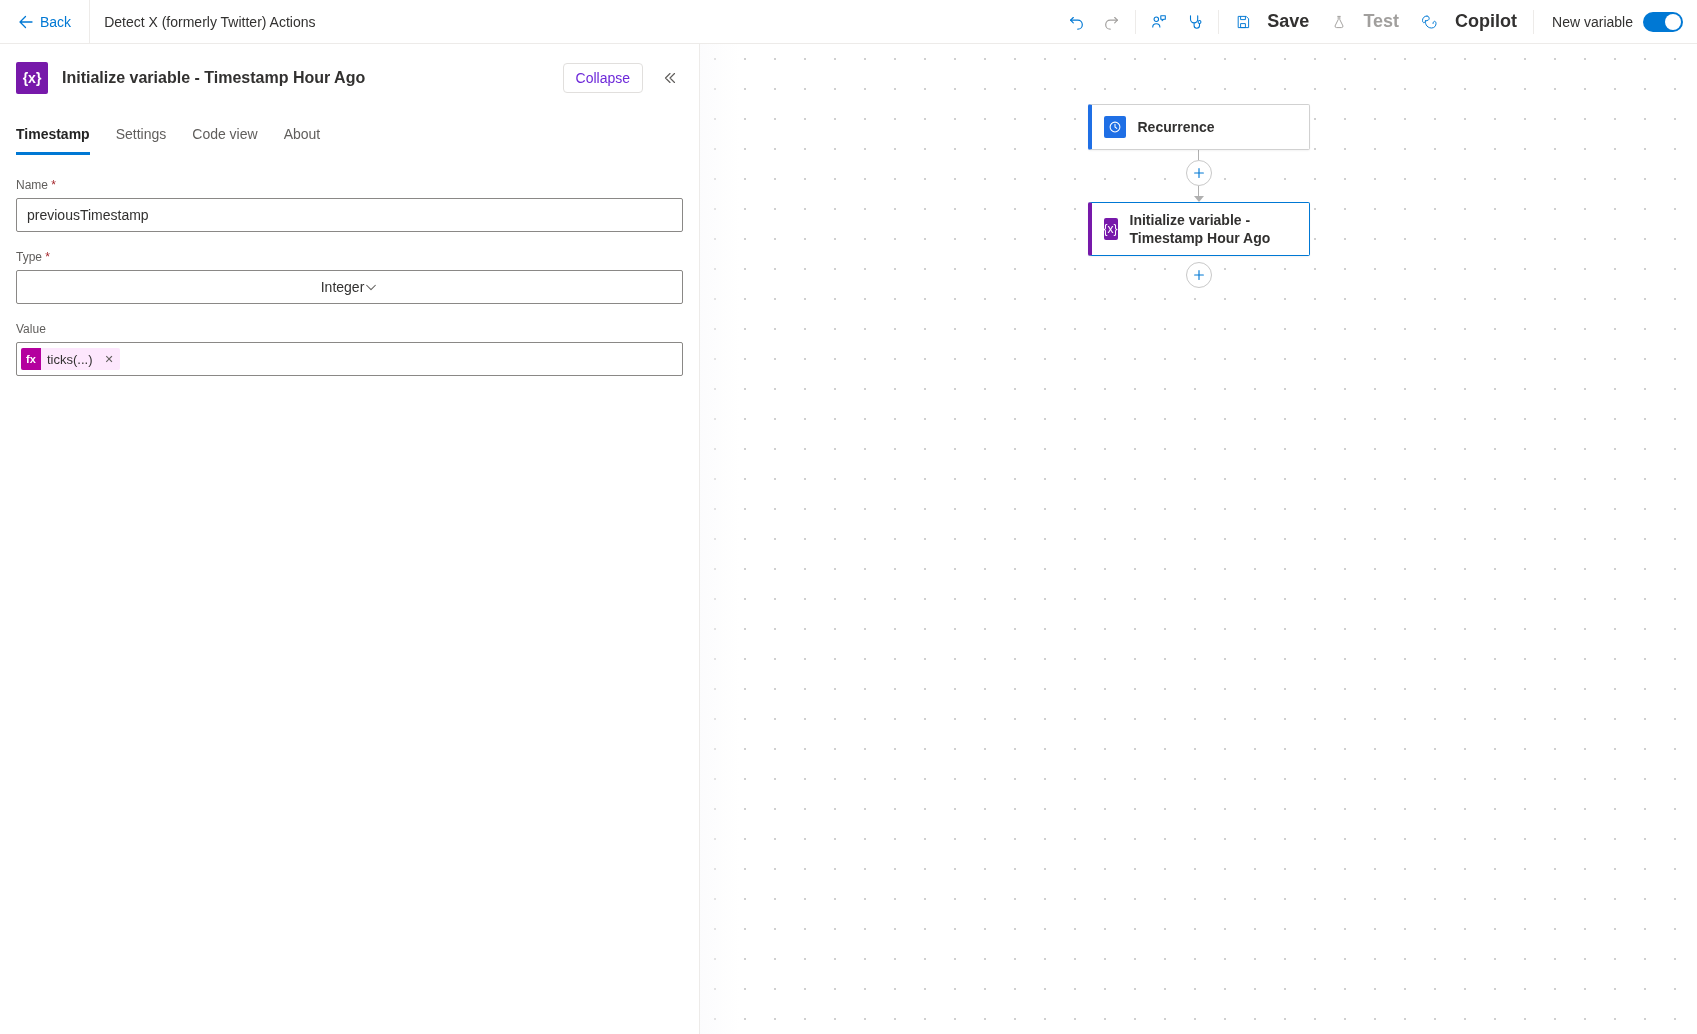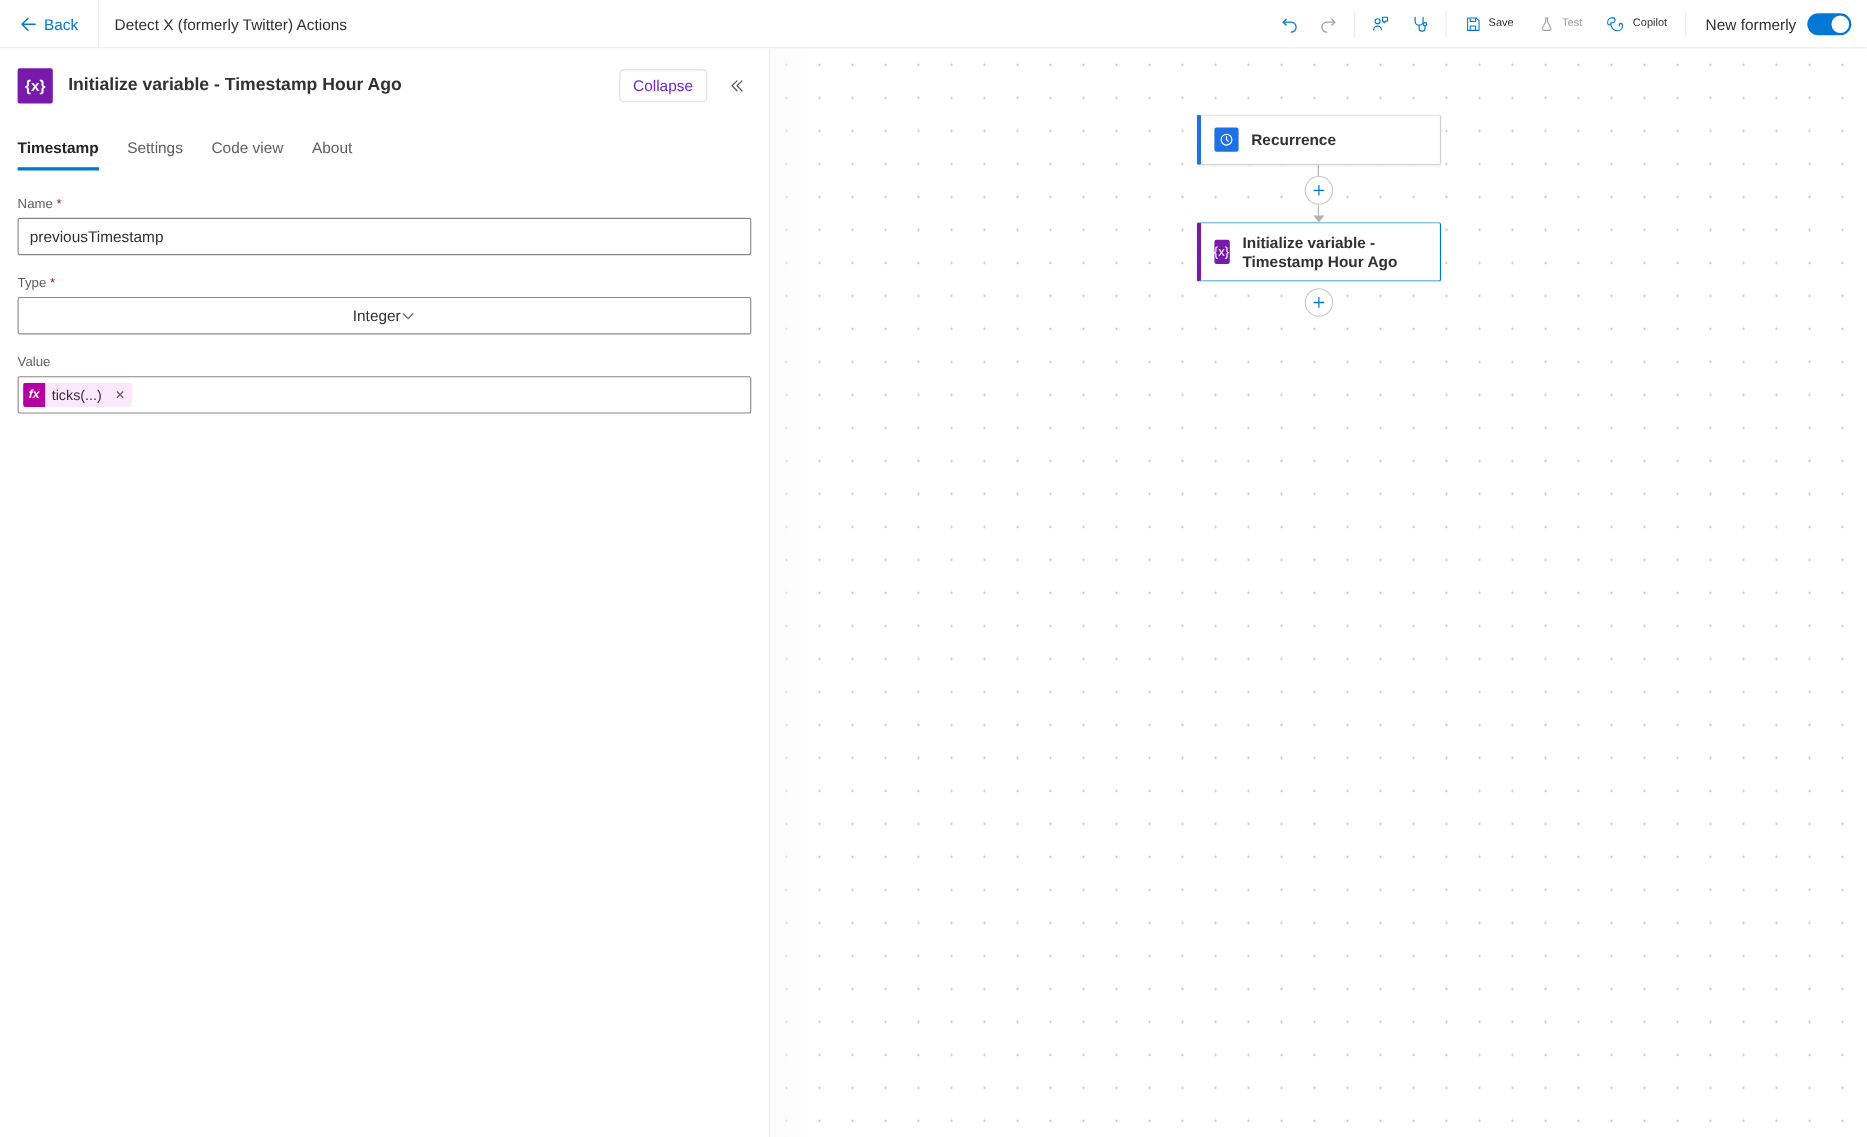--- a/index.html
+++ b/index.html
@@ -21,23 +21,23 @@
       padding: 4px 10px; cursor: pointer; color: #0078d4;
       font-size: 14px; border-radius: 4px;
     }
     .divider-v { width: 1px; height: 44px; background: #edebe9; margin: 0 4px; }
     .flow-title { font-size: 14px; color: #323130; padding: 0 6px; }
     .topbar-right {
       margin-left: auto;
       display: flex; align-items: center; gap: 6px;
     }
     .tb-btn {
-      display: inline-flex; align-items: center; gap: 6px;
+      display: inline-flex; align-items: center; gap: 16px;
       padding: 6px 8px; cursor: pointer; border-radius: 4px;
-      font-size: 10px; color: #323130;
+      font-size: 18px; color: #323130; font-weight: bold;
     }
     .tb-btn.icon-only { padding: 6px; }
     .tb-btn.disabled { color: #a19f9d; cursor: default; }
     .vdiv { width: 1px; height: 24px; background: #edebe9; margin: 0 2px; }
     .new-designer { display: flex; align-items: center; gap: 10px; padding: 0 6px 0 10px; }
     .new-designer-label { font-size: 14px; color: #323130; }
     .toggle {
       position: relative; width: 40px; height: 20px;
       background: #0078d4; border-radius: 10px; cursor: pointer;
     }
@@ -105,21 +105,21 @@
     }
     .token {
       display: inline-flex; align-items: center;
       background: #fde7fd; border-radius: 2px;
       font-size: 13px; color: #323130;
       overflow: hidden;
     }
     .token-fx {
       width: 20px; height: 22px; background: #b4009e; color: #fff;
       display: flex; align-items: center; justify-content: center;
-      font-size: 11px; font-style: italic; font-weight: 600;
+      font-size: 11px; font-weight: 600;
     }
     .token-text { padding: 0 6px; }
     .token-x { padding: 0 6px; cursor: pointer; color: #605e5c; font-size: 11px; }
 
     
     .canvas {
       flex: 1; position: relative;
       background: linear-gradient(to right, rgba(250,250,252,0.7) 0%, rgba(255,255,255,0) 40px),
                   radial-gradient(circle, #d0d0d0 1px, transparent 1px);
       background-size: 100% 100%, 30px 30px;
@@ -227,21 +227,21 @@
       <span>Test</span>
     </div>
     <div class="tb-btn">
       <svg width="18" height="18" viewBox="0 0 24 24">
           <path d="M8 4c4 0 4 6 0 6s-2 10 6 10c4 0 6-3 6-6 0-4-4-4-4 0M8 4c-4 0-6 3-6 6 0 4 4 4 4 0" stroke="#0078d4" stroke-width="1.3" fill="none" stroke-linecap="round"></path>
         </svg>
       <span>Copilot</span>
     </div>
     <div class="vdiv"></div>
     <div class="new-designer">
-      <span class="new-designer-label">New formerly</span>
+      <span class="new-designer-label">New variable</span>
       <div class="toggle">
         <div class="toggle-knob"></div>
       </div>
     </div>
   </div>
 </div>
 
 <div class="main">
   <div class="left-panel">
     <div class="panel-header">

